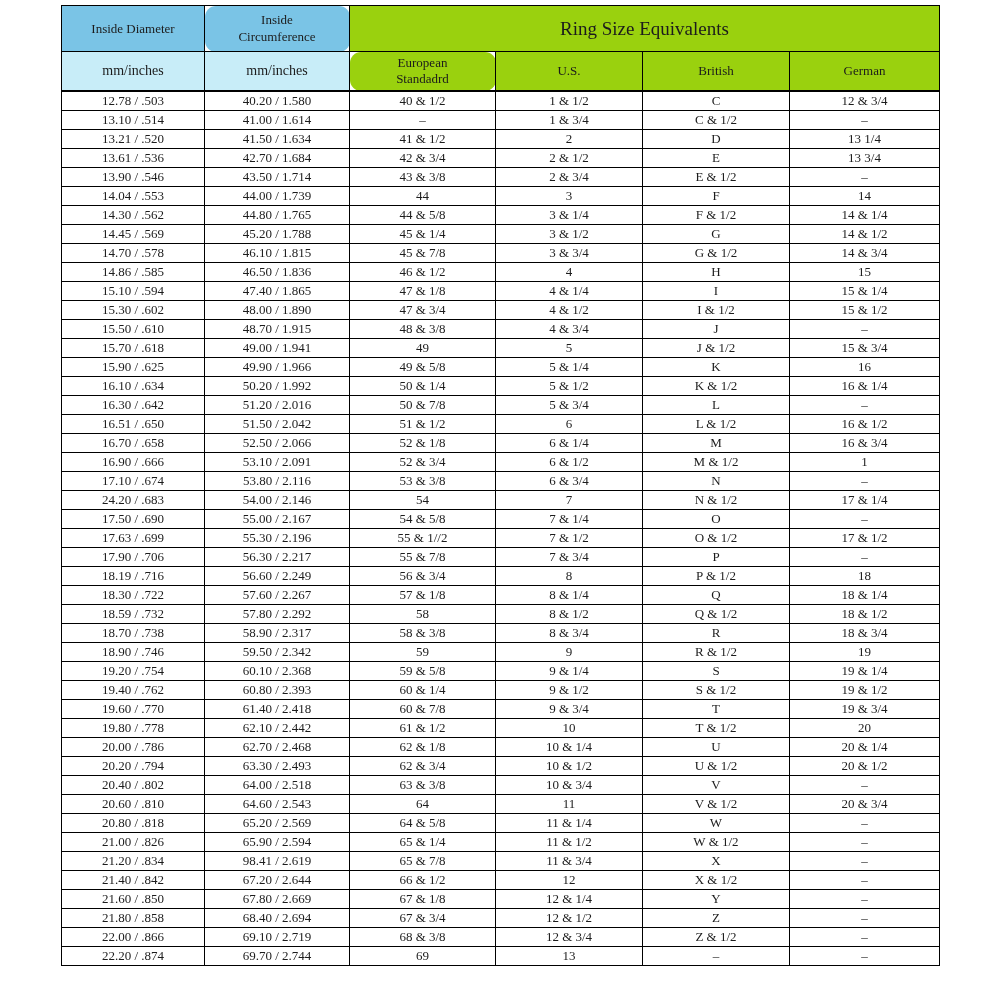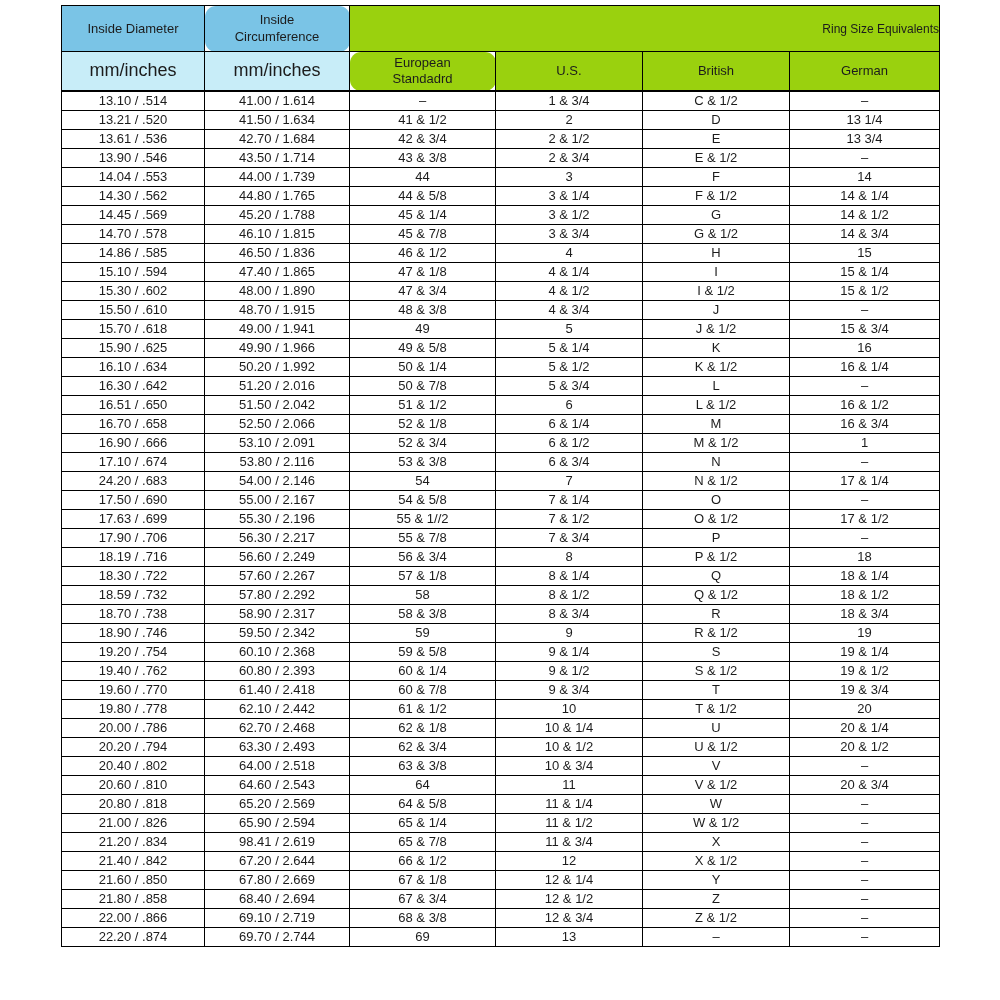--- a/index.html
+++ b/index.html
@@ -16,36 +16,37 @@
     width:1000px;height:1000px;
     background:var(--background);
     font-family:"Liberation Sans","DejaVu Sans",sans-serif;
     color:var(--text);
   }
   .page{padding:5px 61px 2px 61px;}
   table{
     width:878px;
     border-collapse:collapse;
     table-layout:fixed;
+    font-family:Liberation Serif, serif;
   }
   th,td{
     border:1px solid var(--border);
     text-align:center;
     vertical-align:middle;
     padding:0;
     overflow:hidden;
     white-space:nowrap;
   }
   thead th{font-weight:normal;}
   tr.header-row th{height:46px;}
   tr.subheader-row th{height:39px;border-bottom:2px solid var(--border);}
   th.blue{background:var(--blue-header);font-size:13px;}
-  th.cyan{background:var(--cyan-subheader);font-size:18px;}
+  th.cyan{background:var(--cyan-subheader);font-size:14px;}
   th.green{background:var(--green-header);font-size:13px;}
-  th.title{font-size:12px;text-align:right;}
+  th.title{font-size:19px;}
   .wrap2{white-space:pre-line;line-height:1.25;border-radius:11px;}
   tbody td{
     height:18.2px;
     font-size:13px;
     line-height:18px;
     background:#ffffff;
   }
 </style>
 </head>
 <body>
@@ -72,20 +73,28 @@
         <th class="cyan">mm/inches</th>
         <th class="green wrap2">European
 Standadrd</th>
         <th class="green">U.S.</th>
         <th class="green">British</th>
         <th class="green">German</th>
       </tr>
     </thead>
     <tbody>
         <tr>
+          <td>12.78 / .503</td>
+          <td>40.20 / 1.580</td>
+          <td>40 &amp; 1/2</td>
+          <td>1 &amp; 1/2</td>
+          <td>C</td>
+          <td>12 &amp; 3/4</td>
+        </tr>
+        <tr>
           <td>13.10 / .514</td>
           <td>41.00 / 1.614</td>
           <td>–</td>
           <td>1 &amp; 3/4</td>
           <td>C &amp; 1/2</td>
           <td>–</td>
         </tr>
         <tr>
           <td>13.21 / .520</td>
           <td>41.50 / 1.634</td>

